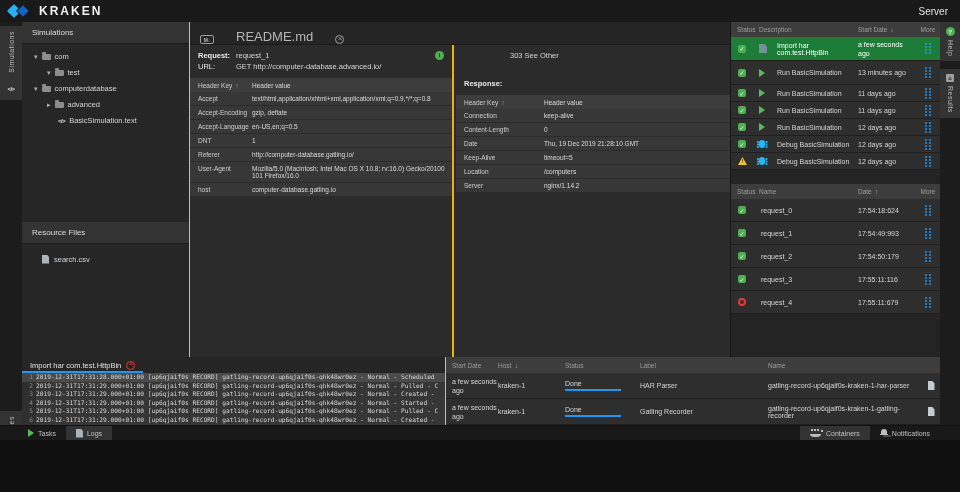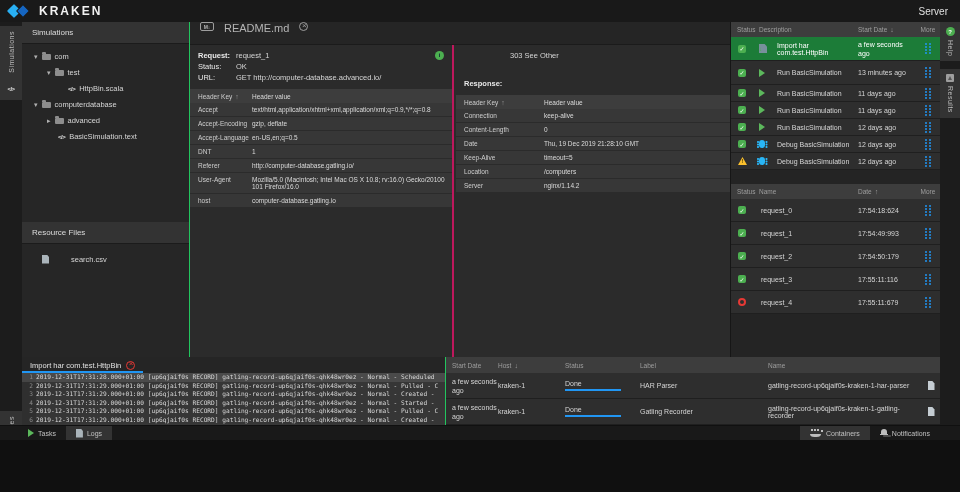--- a/index.html
+++ b/index.html
@@ -1,18 +1,18 @@
 <!DOCTYPE html>
 <html style="--accent: #2196f3; --success: #4caf50; --danger: #e53935; --warning: #fbc02d; --selected-green: #1c7c38; --selected-blue: #1567c2;"><head>
 <meta charset="utf-8">
 <style>
   * { margin:0; padding:0; box-sizing:border-box; }
   html,body { background:#101010; }
   body { font-family:"Liberation Sans", sans-serif; }
-  .app { position:relative; width:960px; height:440px; background:#22c55e; overflow:hidden; color:#d6d6d6; }
+  .app { position:relative; width:960px; height:440px; background:#7dd3fc; overflow:hidden; color:#d6d6d6; }
 
   
   .topbar { position:absolute; left:0; top:0; width:960px; height:22px; background:#191919; display:flex; align-items:center; padding:0 12px 0 8px; }
   .logo { display:flex; align-items:center; gap:7px; }
   .logo-marks { position:relative; width:24px; height:13px; }
   .logo-marks i { position:absolute; top:1px; width:10px; height:10px; transform:rotate(45deg); border-radius:1px; }
   .logo-marks i.d1 { left:1px; background:#29b0f4; }
   .logo-marks i.d2 { left:10px; background:#1565c0; border:1px solid #191919; }
   .logo-text { color:#f2f2f2; font-weight:bold; font-size:12px; letter-spacing:2px; }
   .topbar-right { margin-left:auto; font-size:10px; color:#e0e0e0; }
@@ -27,21 +27,21 @@
   .rail-gap { height:8px; background:transparent; }
 
   
   .sidebar { position:absolute; left:22px; top:22px; width:167px; height:335px; background:#262626; }
   .panel-title { height:22px; line-height:22px; background:#333; color:#ddd; font-size:8px; padding-left:10px; border-bottom:1px solid #1b1b1b; }
   .tree { padding-top:4px; }
   .tree-item { display:flex; align-items:center; gap:4px; height:16px; font-size:7.5px; color:#d6d6d6; cursor:pointer; white-space:nowrap; }
   .tree-item.sel { background:#1567c2; color:#fff; }
   .ind-a{padding-left:12px}.ind-b{padding-left:25px}.ind-c{padding-left:46px}.ind-d{padding-left:36px}.ind-e{padding-left:24px}
   .resources { position:absolute; left:0; top:200px; width:100%; }
-  .res-item { display:flex; align-items:center; gap:22px; height:18px; font-size:7.5px; padding-left:20px; margin-top:6px; cursor:pointer; }
+  .res-item { display:flex; align-items:center; gap:5px; height:18px; font-size:7.5px; padding-left:20px; margin-top:6px; cursor:pointer; }
 
   
   .ic { display:inline-block; flex:none; }
   .ic-chev-d::before { content:"▾"; color:#b0b0b0; font-size:7px; }
   .ic-chev-r::before { content:"▸"; color:#b0b0b0; font-size:7px; }
   .ic-folder { width:9px; height:6px; background:#8d8d8d; border-radius:1px; position:relative; margin-top:2px; }
   .ic-folder::before { content:""; position:absolute; left:0; top:-2px; width:4px; height:2px; background:#8d8d8d; border-radius:1px 1px 0 0; }
   .ic-code::before { content:"</>"; font-size:6px; font-weight:bold; color:#e0e0e0; letter-spacing:-0.5px; }
   .ic-file { width:7px; height:9px; background:#c5cdd3; clip-path:polygon(0 0,70% 0,100% 28%,100% 100%,0 100%); }
   .ic-file.dim { background:#aab4ba; }
@@ -77,25 +77,25 @@
   .ic-whale { width:12px; height:8px; position:relative; }
   .ic-whale::before { content:""; position:absolute; left:0; bottom:0; width:11px; height:3px; background:#bdbdbd; border-radius:0 0 40% 40%/0 0 100% 100%; }
   .ic-whale::after { content:""; position:absolute; left:1px; top:0; width:2px; height:2px; background:#bdbdbd; box-shadow:3px 0 0 #bdbdbd,6px 0 0 #bdbdbd,10px 1px 0 #bdbdbd; }
   .ic-bell { width:8px; height:8px; position:relative; }
   .ic-bell::before { content:""; position:absolute; left:1px; top:0; width:6px; height:5px; background:#bdbdbd; border-radius:3px 3px 0 0; }
   .ic-bell::after { content:""; position:absolute; left:0; top:5px; width:8px; height:1px; background:#bdbdbd; box-shadow:3px 1.5px 0 -0.2px #bdbdbd; }
 
   
   .editor { position:absolute; left:190px; top:22px; width:540px; height:335px; background:#2b2b2b; }
   .tabbar { height:23px; background:#252525; border-bottom:1px solid #1b1b1b; display:flex; }
-  .etab { display:flex; align-items:flex-start; gap:10px; padding:0 10px; font-size:11px; color:#b5b5b5; cursor:pointer; position:relative; }
+  .etab { display:flex; align-items:flex-end; gap:22px; padding:0 10px; font-size:13px; color:#b5b5b5; cursor:pointer; position:relative; }
   .etab.active { color:#fff; }
   .etab.active::after { content:""; position:absolute; left:0; right:0; bottom:-1px; height:2px; background:var(--accent,#2196f3); }
   .pane { position:absolute; top:23px; bottom:0; overflow:hidden; }
-  .request-pane { left:0; width:264px; border-right:2px solid #be185d; }
+  .request-pane { left:0; width:264px; border-right:2px solid #eab308; }
   .response-pane { left:266px; right:0; }
   .pane-head { padding:5px 8px 6px; position:relative; font-size:7.5px; line-height:11px; }
   .ph-row { display:flex; }
   .ph-label { width:38px; color:#e8e8e8; flex:none; }
   .ph-label.b { font-weight:bold; }
   .ph-val { color:#d6d6d6; }
   .pane-head .ic-info { position:absolute; right:8px; top:6px; }
   .htable { font-size:6.5px; }
   .ht-head { display:flex; background:#3d3d3d; color:#9a9a9a; height:14px; align-items:center; }
   .ht-row { display:flex; background:#373737; margin-bottom:1px; padding:3px 0; }
@@ -208,24 +208,20 @@
       <div class="tree-item ind-a">
         <span class="ic ic-chev-d"></span>
         <span class="ic ic-folder"></span>
         <span>com</span>
       </div>
       <div class="tree-item ind-b">
         <span class="ic ic-chev-d"></span>
         <span class="ic ic-folder"></span>
         <span>test</span>
       </div>
-      <div class="tree-item ind-c">
-        <span class="ic ic-code"></span>
-        <span>HttpBin.scala</span>
-      </div>
       <div class="tree-item ind-a">
         <span class="ic ic-chev-d"></span>
         <span class="ic ic-folder"></span>
         <span>computerdatabase</span>
       </div>
       <div class="tree-item ind-b">
         <span class="ic ic-chev-r"></span>
         <span class="ic ic-folder"></span>
         <span>advanced</span>
       </div>
@@ -250,24 +246,20 @@
         <span>README.md</span>
         <span class="ic ic-close"></span>
       </div>
     </div>
 
     <div class="pane request-pane">
       <div class="pane-head">
         <div class="ph-row">
             <span class="ph-label b">Request:</span>
             <span class="ph-val">request_1</span>
-          </div>
-        <div class="ph-row">
-            <span class="ph-label">Status:</span>
-            <span class="ph-val">OK</span>
           </div>
         <div class="ph-row">
             <span class="ph-label">URL:</span>
             <span class="ph-val">GET http://computer-database.advanced.io/</span>
           </div>
         <span class="ic ic-info"></span>
       </div>
       <div class="htable">
         <div class="ht-head">
           <span class="ht-key"><span>Header Key</span><span class="ic ic-sort-up sort-in-head"></span></span>

